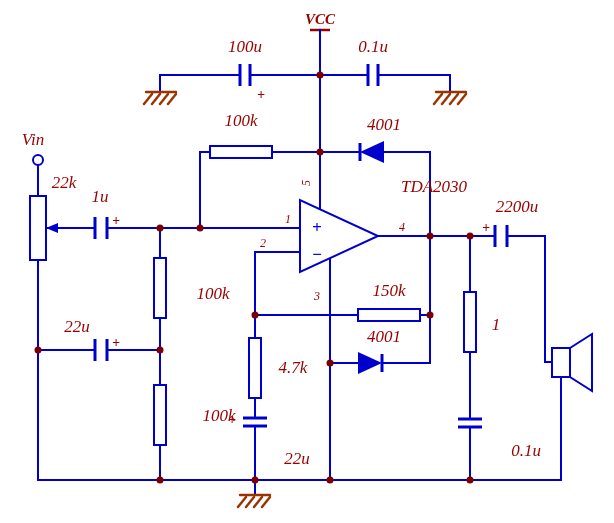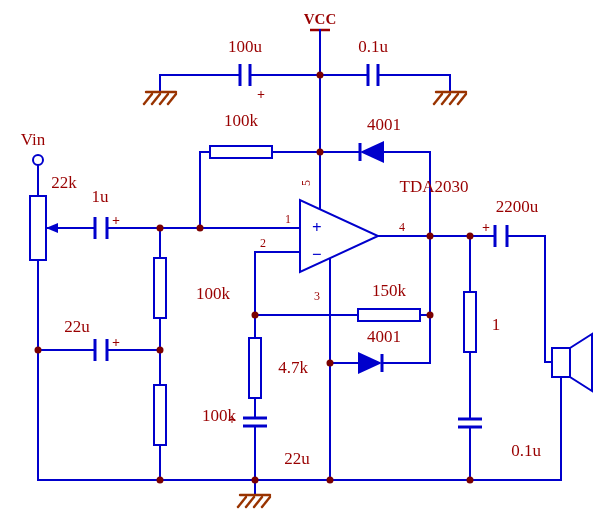--- a/index.html
+++ b/index.html
@@ -1,17 +1,17 @@
 <!DOCTYPE html>
 <html><head>
 <meta charset="utf-8">
 <style>
   html,body{margin:0;padding:0;background:#ffffff;}
   .page{width:614px;height:523px;background:#ffffff;position:relative;overflow:hidden;
-        font-family:"Liberation Serif",serif;}
+        font-family:"Liberation Serif",serif;font-style:italic;}
   svg{display:block;}
   .w{stroke:#0000CC;stroke-width:2;fill:none;stroke-linecap:square;}
   .comp{stroke:#0000CC;stroke-width:2;fill:#ffffff;}
   .plate{stroke:#0000CC;stroke-width:3;fill:none;}
   .dfill{fill:#0000CC;stroke:none;}
   .dbar{stroke:#0000CC;stroke-width:3;fill:none;}
   .gnd{stroke:#993300;stroke-width:2.4;fill:none;stroke-linecap:round;}
   .dot{fill:#7A0000;stroke:none;}
   text{fill:#990000;font-family:"Liberation Serif",serif;}
   .lbl{font-size:17px;}

